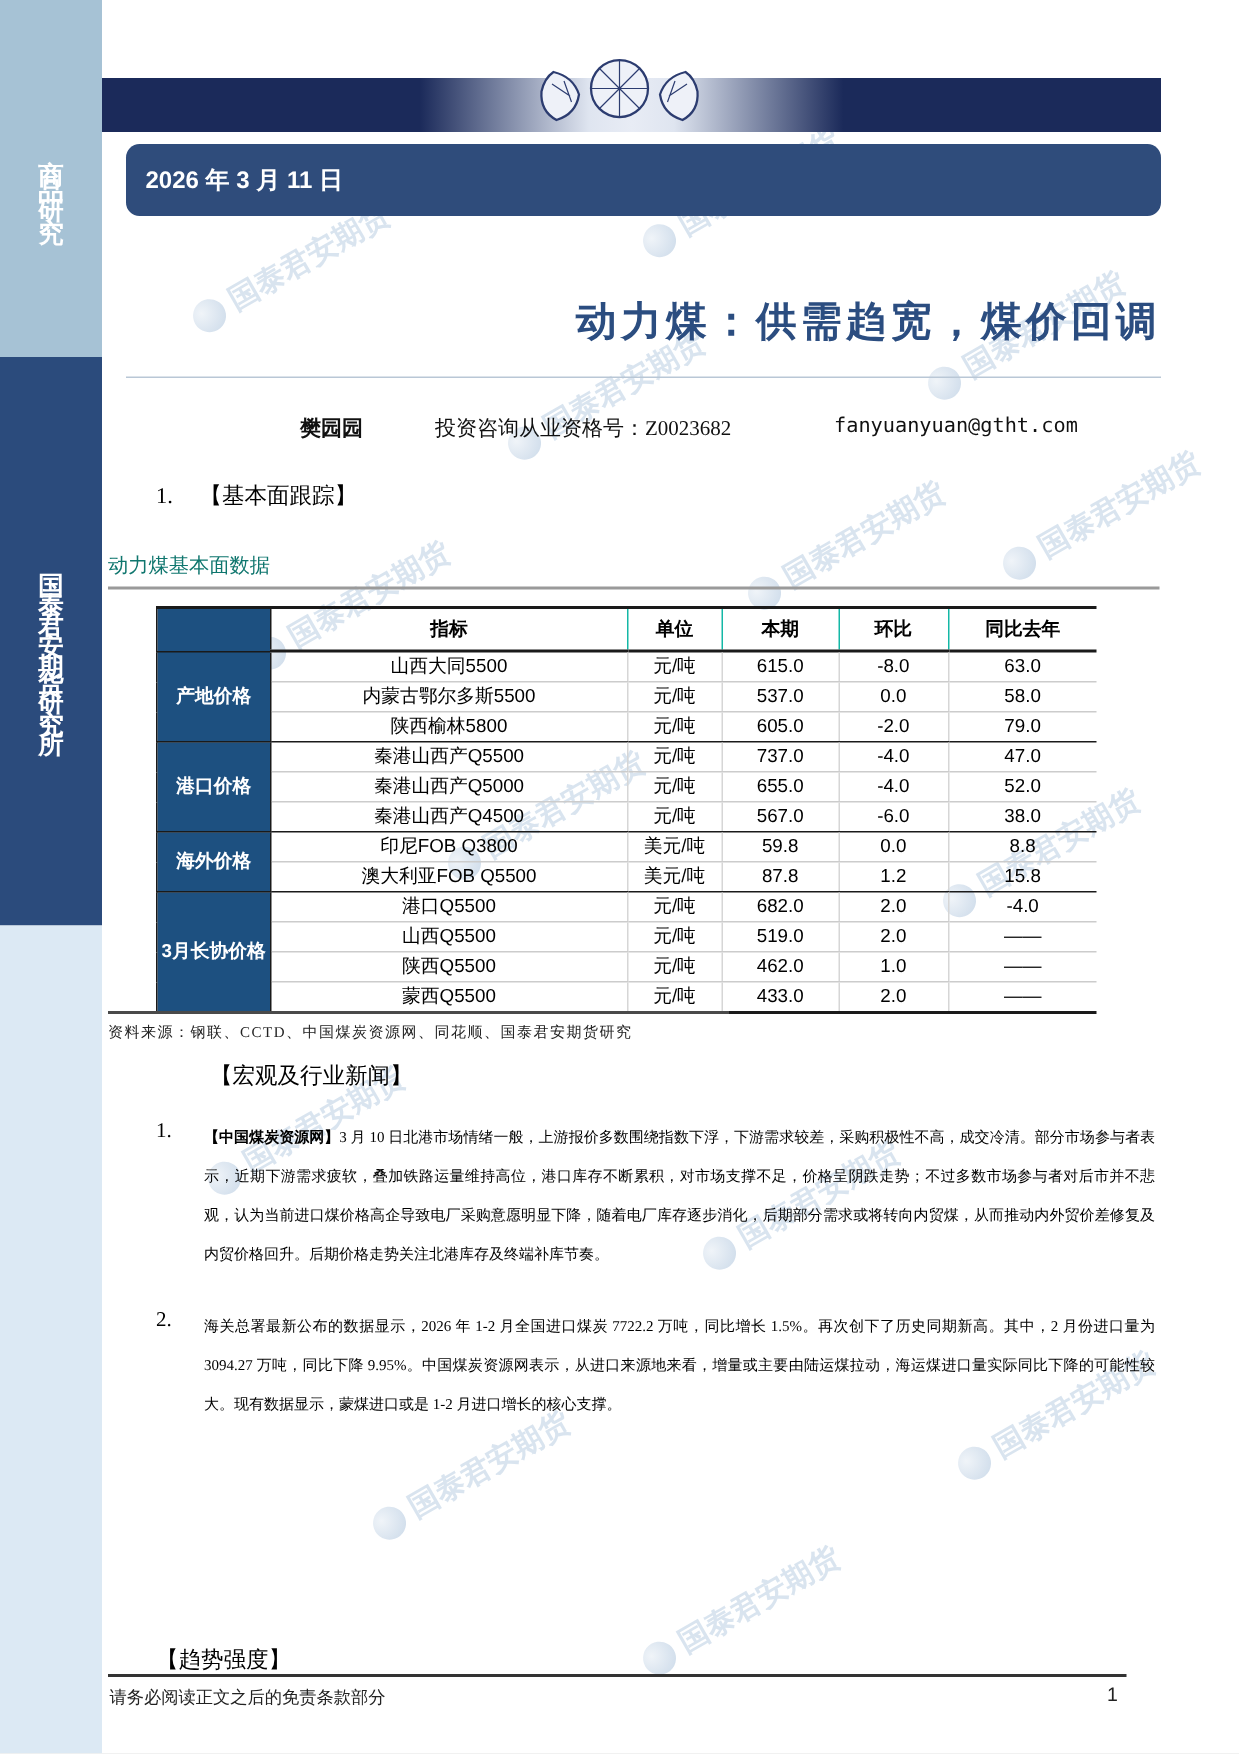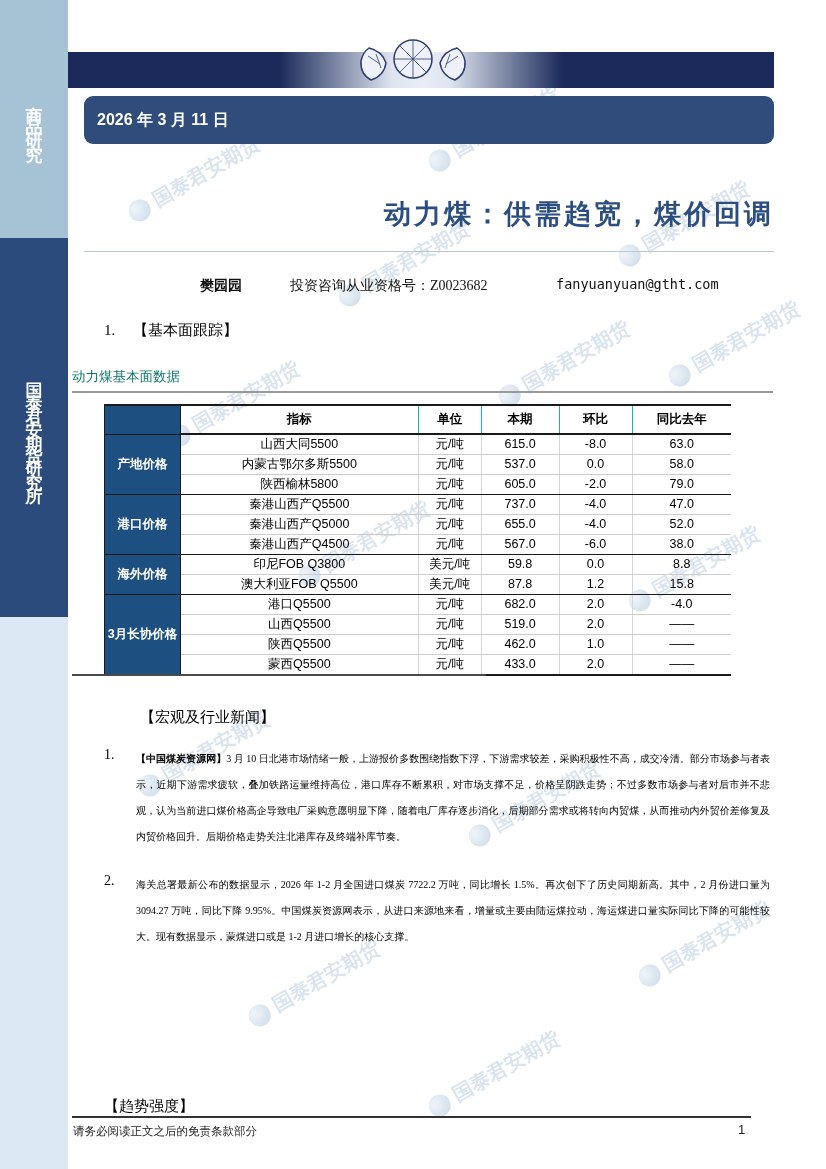--- a/index.html
+++ b/index.html
@@ -251,20 +251,21 @@
             <td>蒙西Q5500</td>
             <td>元/吨</td>
             <td>433.0</td>
             <td>2.0</td>
             <td>——</td>
           </tr>
         </tbody>
     </table>
 
     <div class="source-rule"></div>
+    <div class="source-note">资料来源：钢联、CCTD、中国煤炭资源网、同花顺、国泰君安期货研究</div>
 
     <div class="sec-heading sec-news">【宏观及行业新闻】</div>
     <div class="news-list">
         <div class="news-item">
           <div class="news-num">1.</div>
           <div class="news-body"><b>【中国煤炭资源网】</b>3 月 10 日北港市场情绪一般，上游报价多数围绕指数下浮，下游需求较差，采购积极性不高，成交冷清。部分市场参与者表示，近期下游需求疲软，叠加铁路运量维持高位，港口库存不断累积，对市场支撑不足，价格呈阴跌走势；不过多数市场参与者对后市并不悲观，认为当前进口煤价格高企导致电厂采购意愿明显下降，随着电厂库存逐步消化，后期部分需求或将转向内贸煤，从而推动内外贸价差修复及内贸价格回升。后期价格走势关注北港库存及终端补库节奏。</div>
         </div>
         <div class="news-item">
           <div class="news-num">2.</div>
           <div class="news-body">海关总署最新公布的数据显示，2026 年 1-2 月全国进口煤炭 7722.2 万吨，同比增长 1.5%。再次创下了历史同期新高。其中，2 月份进口量为 3094.27 万吨，同比下降 9.95%。中国煤炭资源网表示，从进口来源地来看，增量或主要由陆运煤拉动，海运煤进口量实际同比下降的可能性较大。现有数据显示，蒙煤进口或是 1-2 月进口增长的核心支撑。</div>

